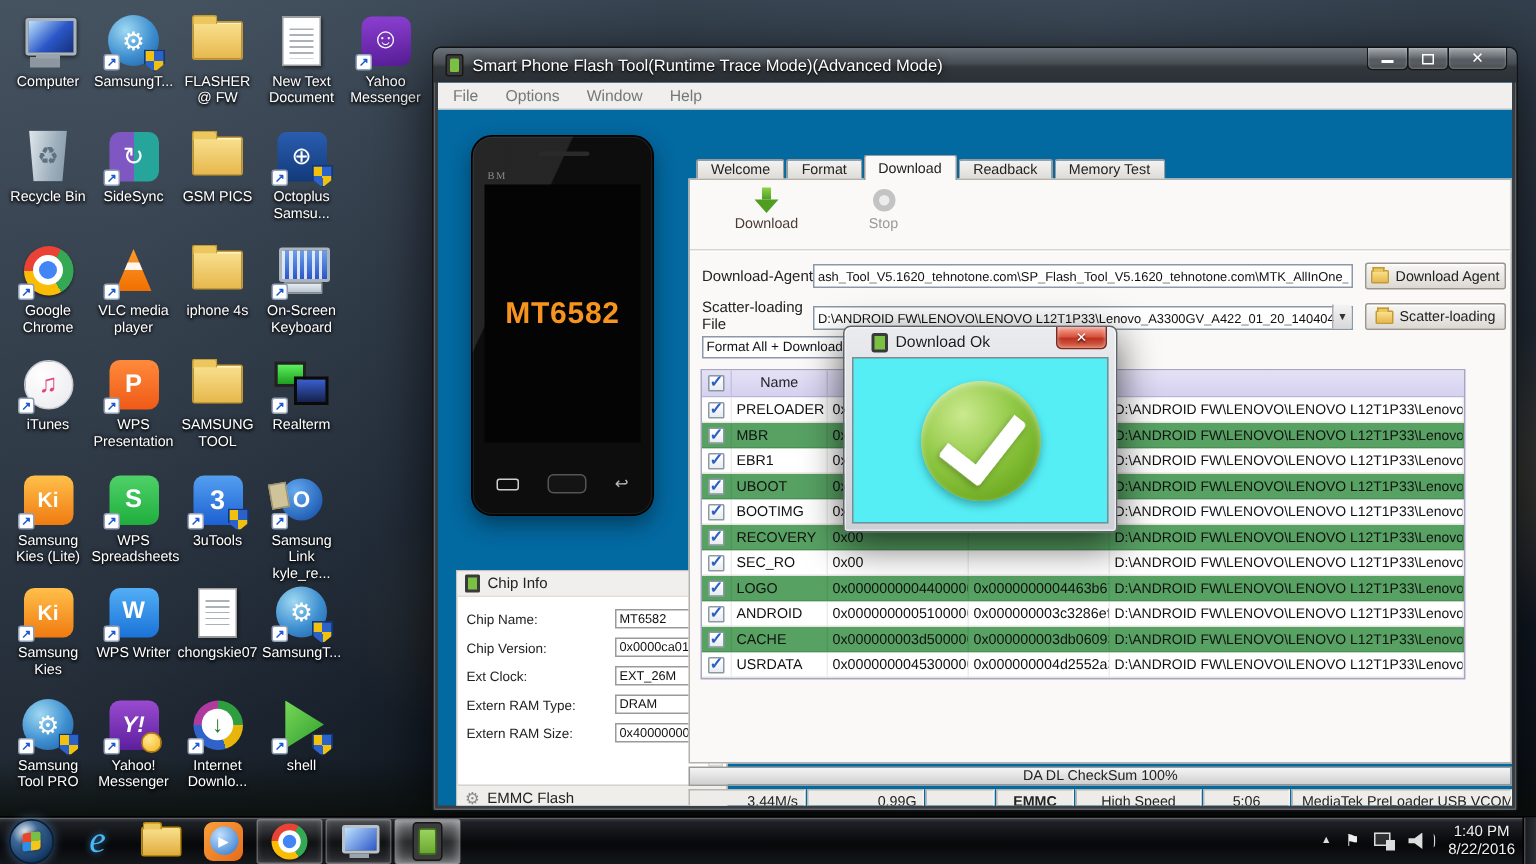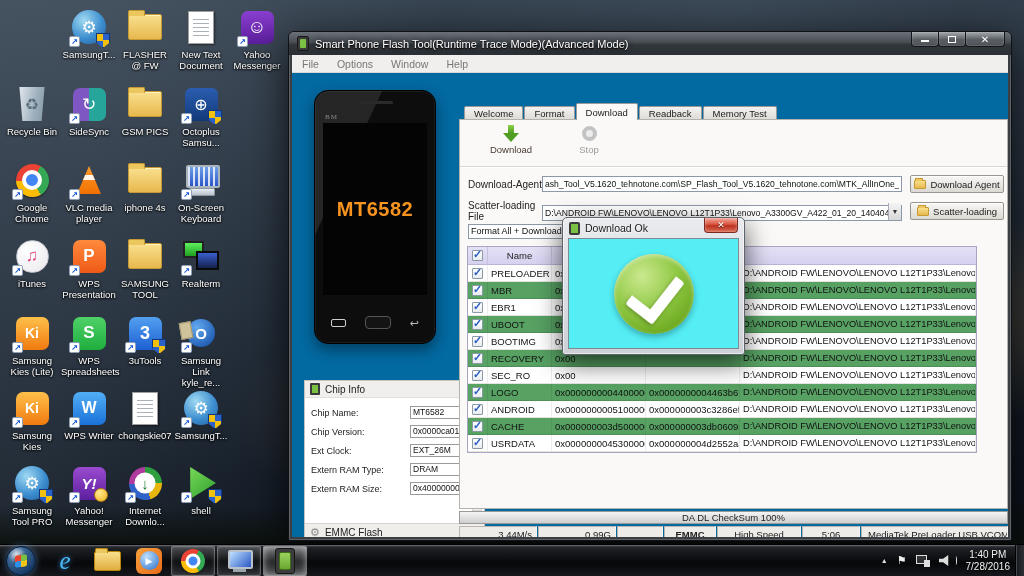--- a/index.html
+++ b/index.html
@@ -176,21 +176,21 @@
   .scell{height:16px;display:flex;align-items:center;justify-content:center;font-size:9.5px;color:#222;
     border:1px solid;border-color:#b9b6b1 #f6f4f1 #f6f4f1 #b9b6b1;background:#EDECE9;margin-right:1px;overflow:hidden;white-space:nowrap;}
   .scell.bold{font-weight:bold;text-decoration:underline;}
   .scell.ralign{justify-content:flex-end;padding-right:4px;}
   .scell.last{flex:1;justify-content:flex-start;padding-left:6px;margin-right:0;}
 
   
   #dialog{position:absolute;left:562px;top:217px;width:183px;height:138px;background:linear-gradient(#e9ebee,#cdd1d6);
     border:1px solid #5f6periot467;border:1px solid #5f646b;border-radius:5px 5px 3px 3px;
     box-shadow:0 8px 26px rgba(0,0,0,.65),inset 0 0 0 1px rgba(255,255,255,.55);}
-  .dtitle{height:20px;display:flex;align-items:center;padding-left:6px;gap:5px;position:relative;}
+  .dtitle{height:20px;display:flex;align-items:center;padding-left:18px;gap:5px;position:relative;}
   .dtitle .dico{width:11px;height:13px;background:#3a3a3a;border-radius:2px;position:relative;}
   .dtitle .dico::after{content:"";position:absolute;inset:2px;background:#7ac143;}
   .dtitle .dtxt{font-size:10.5px;color:#1a1a1a;text-shadow:0 1px 0 rgba(255,255,255,.8);}
   .dclose{position:absolute;right:6px;top:0;width:34px;height:15px;border:1px solid #7a2a23;border-top:none;border-radius:0 0 4px 4px;
     background:linear-gradient(#f5a69b,#d9563f 45%,#bc3222 55%,#d96a4f);color:#fff;font-size:9px;display:flex;align-items:center;justify-content:center;
     text-shadow:0 1px 1px rgba(0,0,0,.6);box-shadow:inset 0 0 3px rgba(255,255,255,.5);}
   .dbody{position:absolute;left:5px;right:5px;top:20px;bottom:5px;background:#55EEF5;border:1px solid #7f8a93;
     display:flex;align-items:center;justify-content:center;}
   .bigcheck{width:80px;height:80px;border-radius:50%;position:relative;
     background:radial-gradient(circle at 35% 28%,#cbe98f,#8cc63f 48%,#6aa51e 82%,#5a9416);
@@ -241,20 +241,26 @@
 <body>
 
 <div id="stage">
   <div id="wallpaper">
     <div class="clouds"></div>
     <div class="lights"></div>
     <div class="ground"></div>
   </div>
 
   <div id="icons">
+      <div class="dicon" style="left: 0px; top: 8px;">
+        <div class="glyph">
+          <span class="g g-monitor"></span>
+        </div>
+        <div class="lbl">Computer</div>
+      </div>
       <div class="dicon" style="left: 57px; top: 8px;">
         <div class="glyph uac">
           <span class="g g-gearball">⚙</span>
           <span class="sc-badge">↗</span>
         </div>
         <div class="lbl">SamsungT...</div>
       </div>
       <div class="dicon" style="left: 169px; top: 8px;">
         <div class="glyph">
           <span class="g g-page"></span>
@@ -724,18 +730,18 @@
         </span>
       </div>
     <div class="tray">
       <span class="tr-ar">▲</span>
       <span class="tr-flag">⚑</span>
       <span class="tr-net"></span>
       <span class="tr-vol"></span>
         <span class="tr-vol2"></span>
       <div class="clock">
         <div>1:40 PM</div>
-        <div>7/28/2016</div>
+        <div>8/22/2016</div>
       </div>
     </div>
     <div class="showdesk"></div>
   </div>
 </div>
 
 </body></html>

